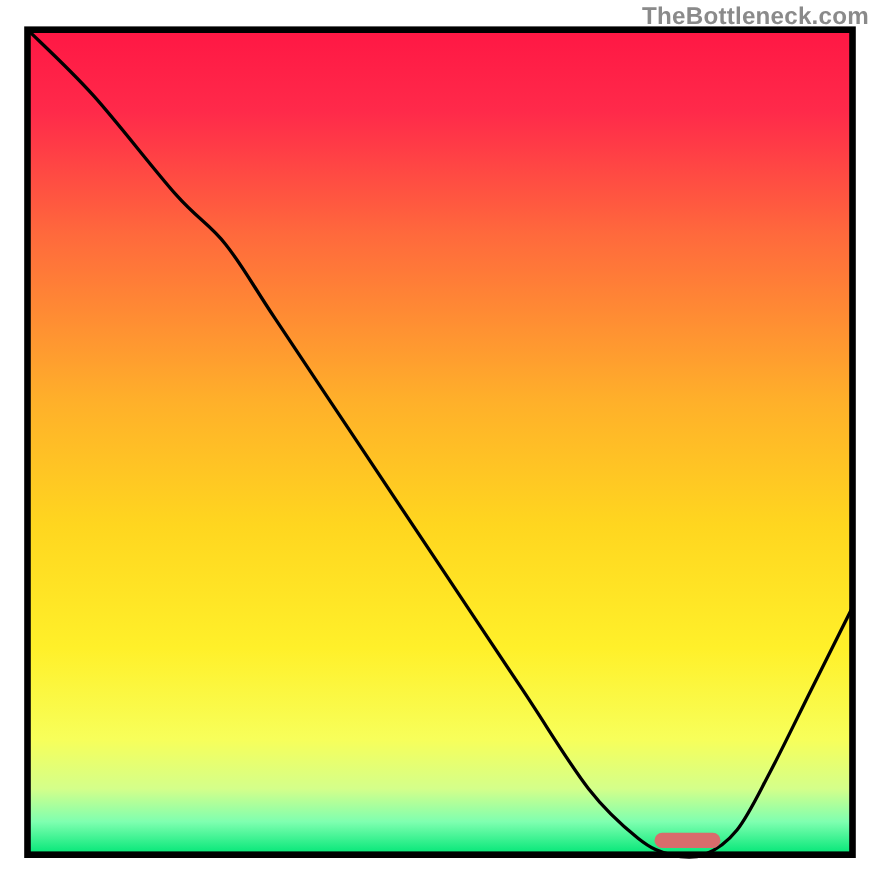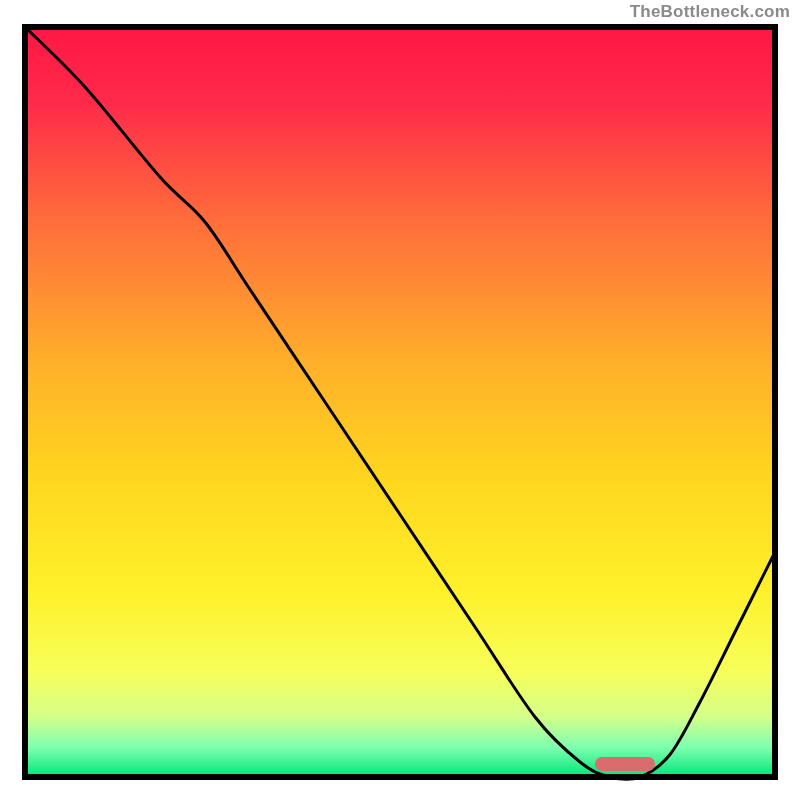--- a/index.html
+++ b/index.html
@@ -12,21 +12,21 @@
   }
   .container {
     position: relative;
     width: 800px;
     height: 800px;
   }
   .watermark {
     position: absolute;
     top: 2px;
     right: 10px;
-    font-size: 17px;
+    font-size: 22px;
     font-weight: bold;
     color: #8a8a8a;
     letter-spacing: 0.2px;
     z-index: 10;
   }
   svg.chart {
     position: absolute;
     left: 0;
     top: 0;
   }

